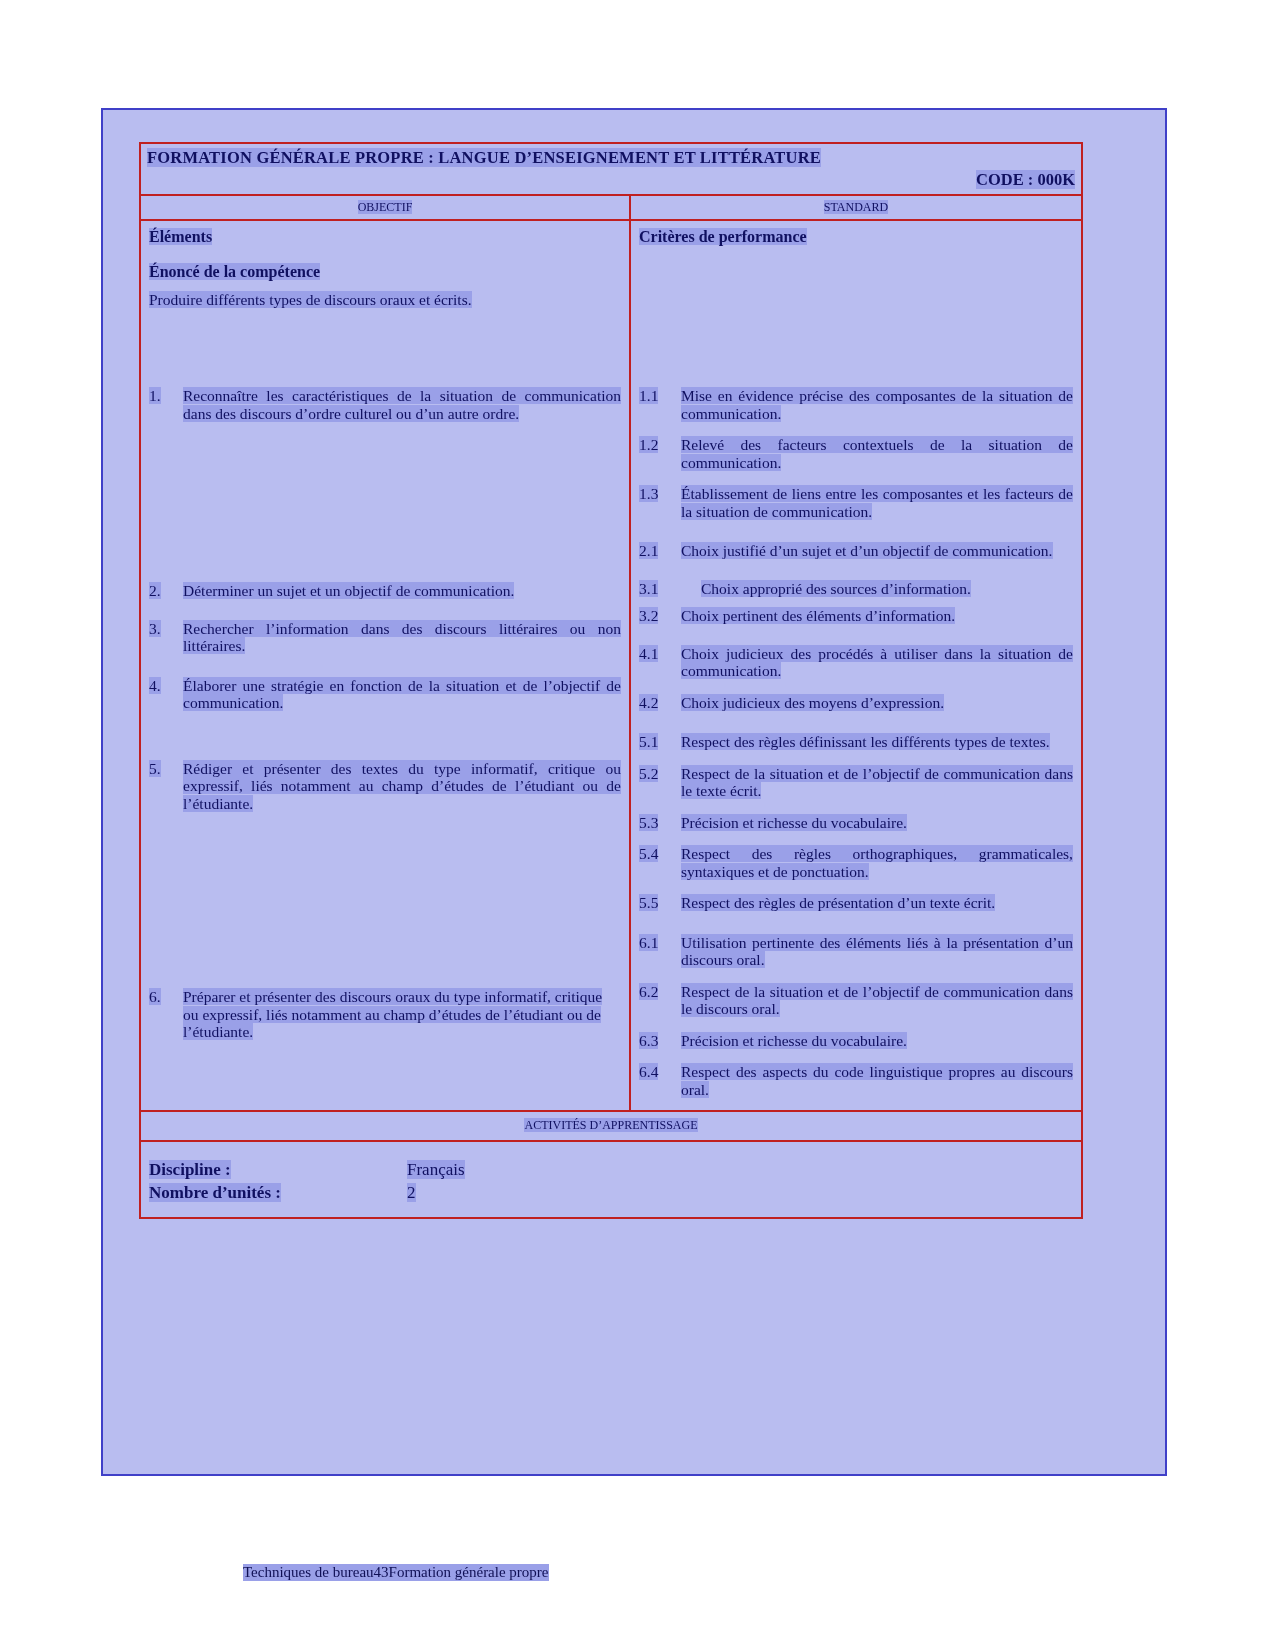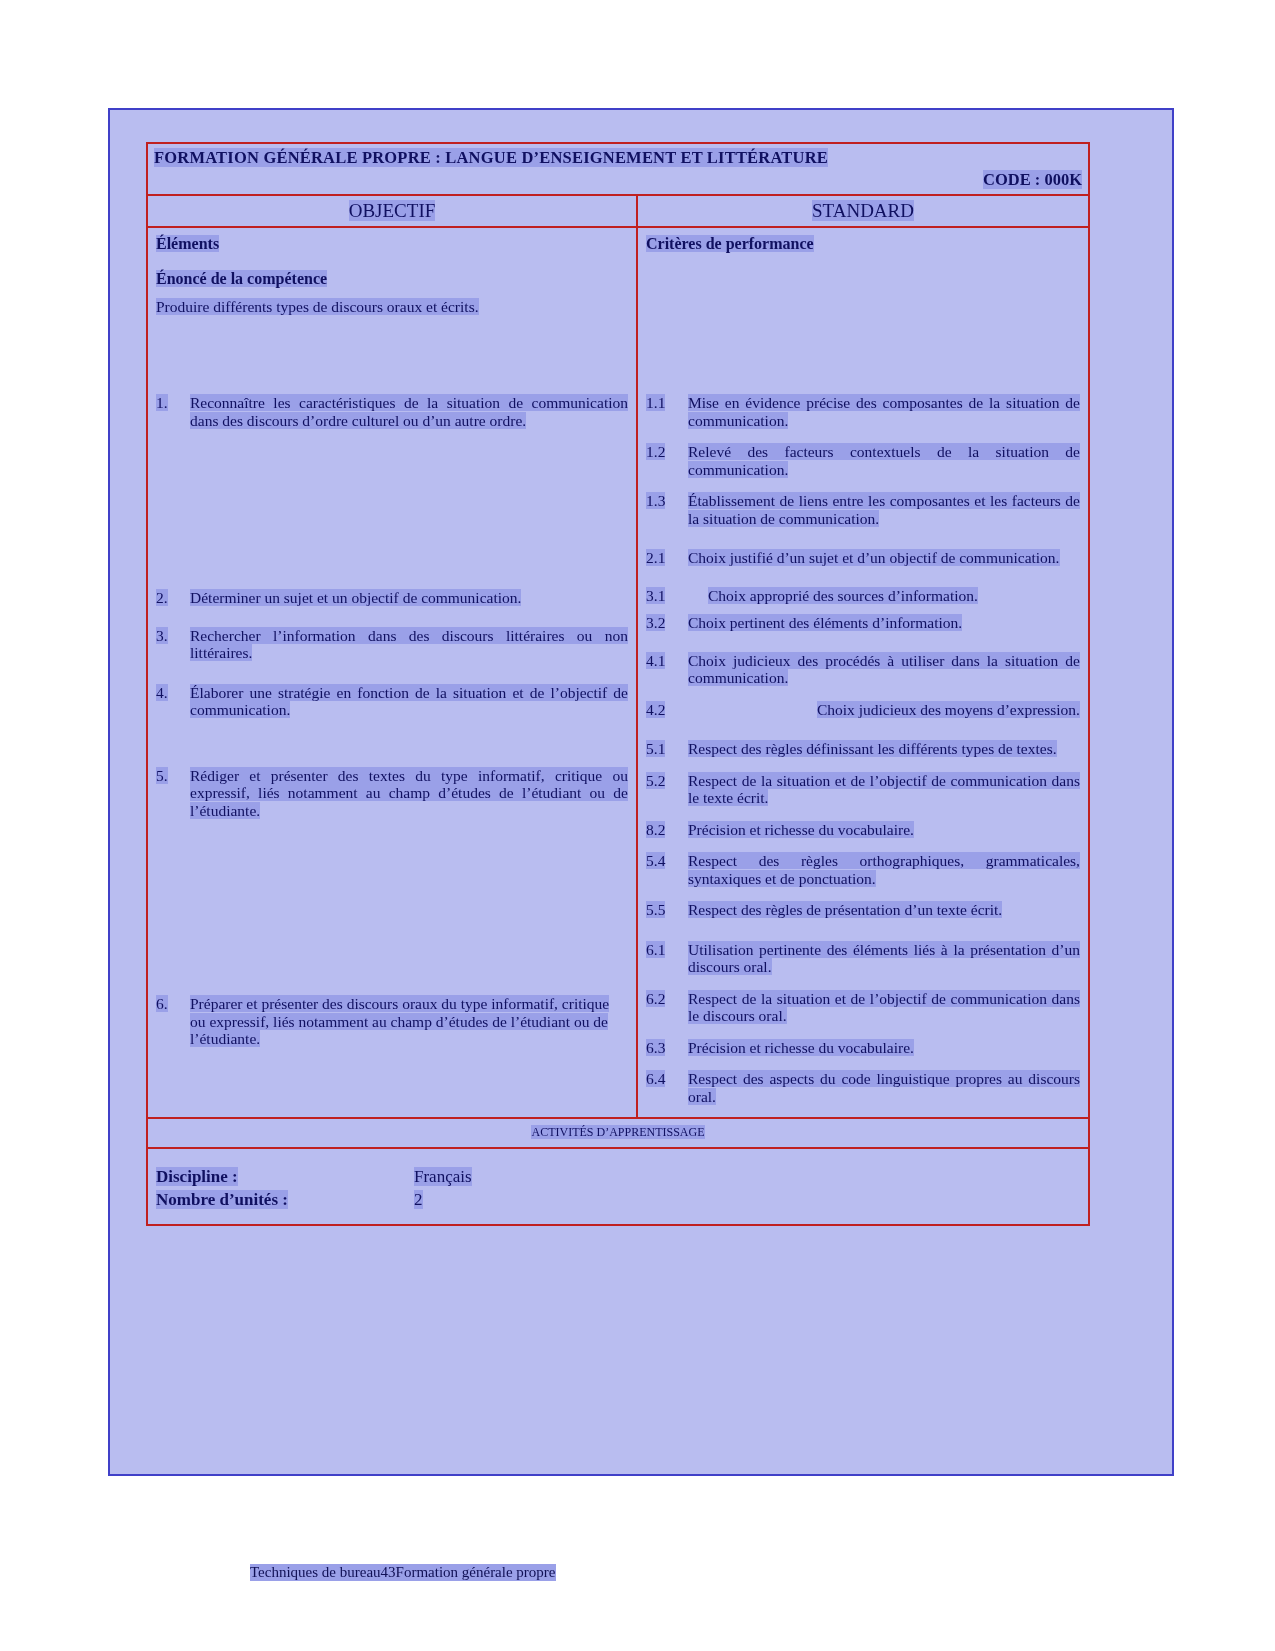--- a/index.html
+++ b/index.html
@@ -10,21 +10,21 @@
   body {
     width: 1275px;
     height: 1651px;
     font-family: "Liberation Serif", serif;
     position: relative;
     overflow: hidden;
   }
   
   #page {
     position: absolute;
-    left: 108px;
+    left: 101px;
     top: 108px;
     width: 1066px;
     height: 1368px;
     background: #b9bdf0;
     border: 2px solid #4040c8;
     box-sizing: border-box;
   }
   #doc-table {
     position: absolute;
     left: 36px;
@@ -49,21 +49,21 @@
     letter-spacing: 0.2px;
     padding: 4px 6px 1px 6px;
   }
   .hdr-code {
     font-weight: bold;
     font-size: 16.5px;
     text-align: right;
     padding: 1px 6px 4px 6px;
   }
   .colhdr {
-    font-size: 19px;
+    font-size: 12px;
     text-align: center;
     padding: 4px 6px;
   }
   .border-b { border-bottom: 2px solid #c02020; }
   .border-r { border-right: 2px solid #c02020; }
   .col-left { width: 490px; }
   .col-right { width: 450px; }
   .section-title {
     font-weight: bold;
     font-size: 16px;
@@ -234,33 +234,33 @@
           <div class="num"><span class="sel">3.2</span></div>
           <div class="txt" style="text-align:left;"><span class="sel">Choix pertinent des éléments d’information.</span></div>
         </div>
 
         <div class="item r">
           <div class="num"><span class="sel">4.1</span></div>
           <div class="txt"><span class="sel">Choix judicieux des procédés à utiliser dans la situation de communication.</span></div>
         </div>
         <div class="item r" style="margin-bottom:22px;">
           <div class="num"><span class="sel">4.2</span></div>
-          <div class="txt" style="text-align:right;"><span class="sel">Choix judicieux des moyens d’expression.</span></div>
+          <div class="txt" style="text-align:left;"><span class="sel">Choix judicieux des moyens d’expression.</span></div>
         </div>
 
         <div class="item r">
           <div class="num"><span class="sel">5.1</span></div>
           <div class="txt"><span class="sel">Respect des règles définissant les différents types de textes.</span></div>
         </div>
         <div class="item r">
           <div class="num"><span class="sel">5.2</span></div>
           <div class="txt"><span class="sel">Respect de la situation et de l’objectif de communication dans le texte écrit.</span></div>
         </div>
         <div class="item r">
-          <div class="num"><span class="sel">8.2</span></div>
+          <div class="num"><span class="sel">5.3</span></div>
           <div class="txt" style="text-align:left;"><span class="sel">Précision et richesse du vocabulaire.</span></div>
         </div>
         <div class="item r">
           <div class="num"><span class="sel">5.4</span></div>
           <div class="txt"><span class="sel">Respect des règles orthographiques, grammaticales, syntaxiques et de ponctuation.</span></div>
         </div>
         <div class="item r" style="margin-bottom:22px;">
           <div class="num"><span class="sel">5.5</span></div>
           <div class="txt"><span class="sel">Respect des règles de présentation d’un texte écrit.</span></div>
         </div>

